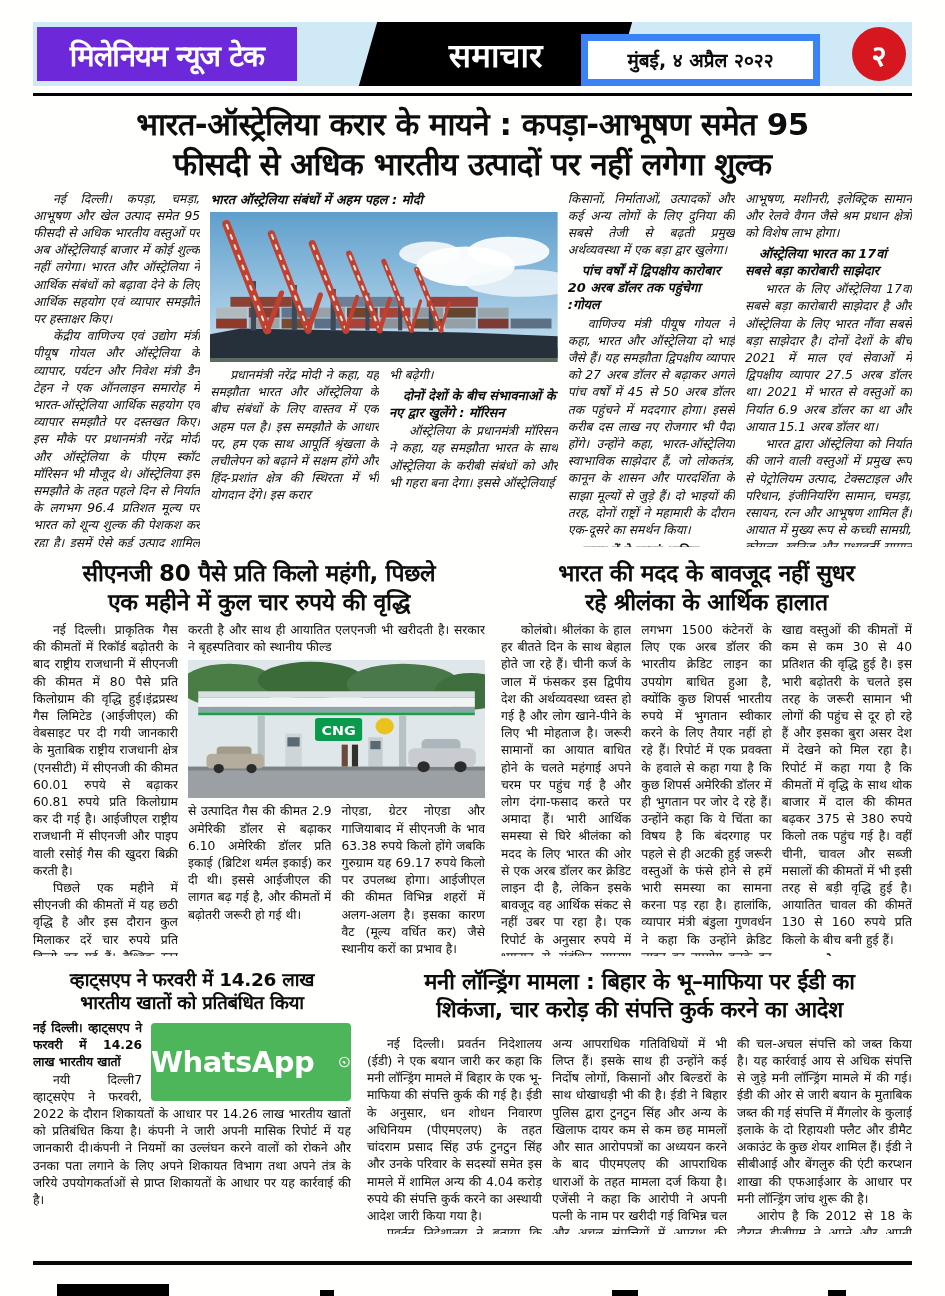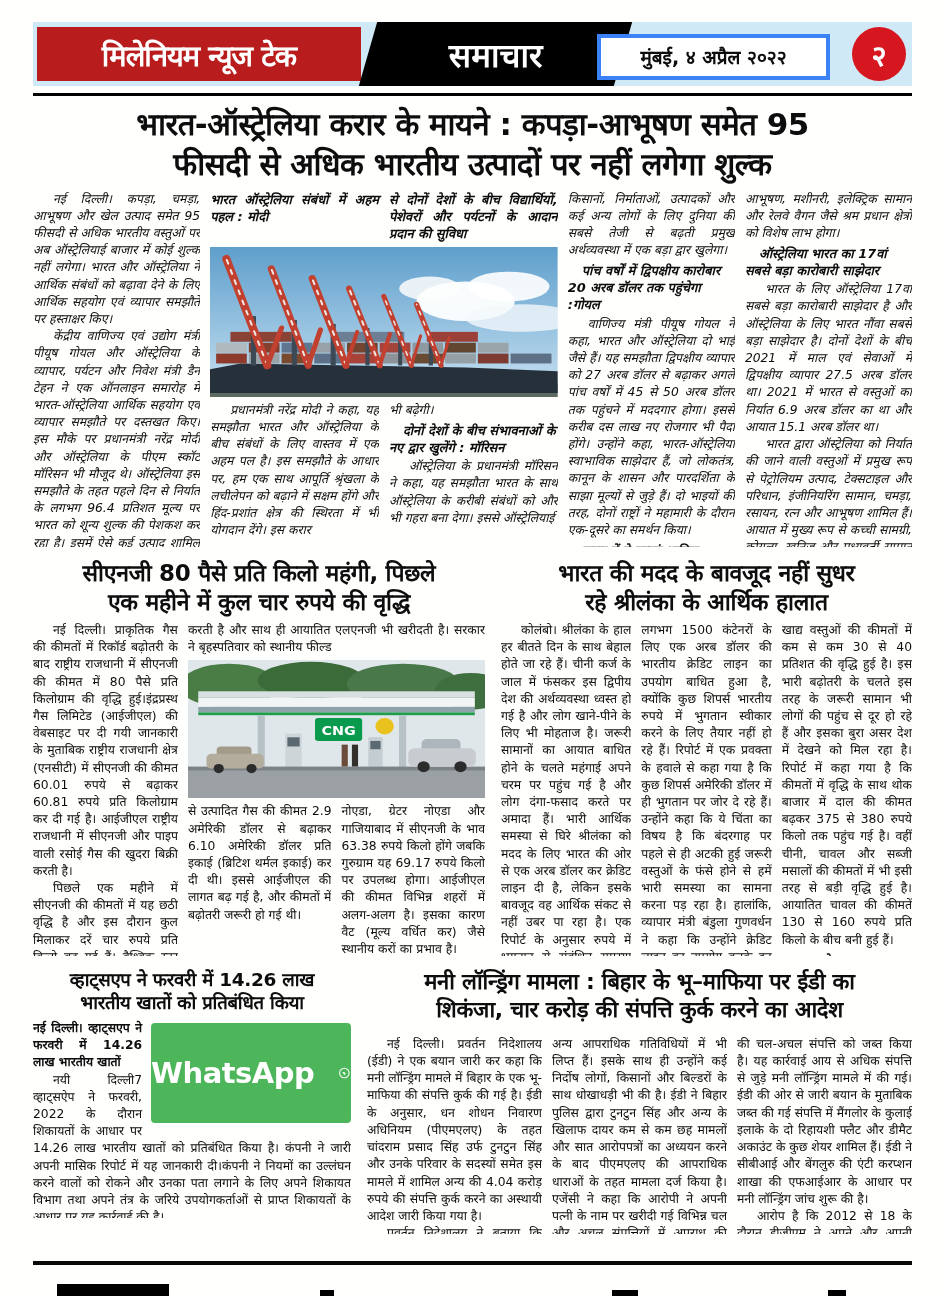--- a/index.html
+++ b/index.html
@@ -2,26 +2,26 @@
 <html><head>
 <meta charset="utf-8">
 <style>
   html,body{margin:0;padding:0;background:#e9e9e9;}
   .page{width:945px;height:1296px;background:#fffffd;position:relative;overflow:hidden;
         font-family:"DejaVu Sans",sans-serif;color:#0d0d0d;border-right:2px solid #4a4a4a;margin:0 auto;}
   .inner{padding:22px 33px 0 33px;}
 
   
   .masthead{position:relative;height:64px;background:#cfe9f6;}
-  .logo-box{position:absolute;left:4px;top:5px;width:324px;height:54px;background:#b91c1c;color:#fff;
+  .logo-box{position:absolute;left:4px;top:5px;width:260px;height:54px;background:#6d28d9;color:#fff;
             font-weight:bold;font-size:29px;display:flex;align-items:center;justify-content:center;letter-spacing:-1px;}
   .section-banner{position:absolute;left:335px;top:0;width:255px;height:64px;background:#000;
                   transform:skewX(-16deg);display:flex;align-items:center;justify-content:center;}
   .section-banner span{transform:skewX(16deg);color:#fff;font-weight:bold;font-size:33px;}
-  .date-box{position:absolute;right:82px;top:12px;width:225px;height:38px;background:#fff;border:4px solid #3b82f6;
+  .date-box{position:absolute;right:92px;top:12px;width:225px;height:38px;background:#fff;border:7px solid #3b82f6;
             display:flex;align-items:center;justify-content:center;font-weight:bold;font-size:19px;}
   .page-badge{position:absolute;right:6px;top:5px;width:54px;height:54px;border-radius:50%;background:#d6171f;
               color:#fff;font-weight:bold;font-size:29px;display:flex;align-items:center;justify-content:center;}
   .header-rule{height:3px;background:#000;margin-top:7px;}
 
   
   .lead-headline{margin:8px 0 6px;text-align:center;font-weight:bold;line-height:1.3;font-size:31px;letter-spacing:-0.5px;}
   .h-line{white-space:nowrap;}
   .art-headline{font-weight:bold;text-align:center;line-height:1.27;font-size:23px;letter-spacing:-0.3px;margin-bottom:5px;}
   .ed-headline{font-size:22px;}
@@ -47,21 +47,21 @@
   .lanka-art{flex:1;}
   .row2-body{display:flex;gap:10px;height:334px;overflow:hidden;margin-top:4px;}
   .cng-mid{flex:2.05;display:flex;flex-direction:column;overflow:hidden;}
 
   
   .row3{display:flex;gap:16px;margin-top:12px;}
   .wa-art{width:318px;flex:none;}
   .ed-art{flex:1;}
   .row3-body{height:198px;overflow:hidden;margin-top:4px;}
   .ed-cols{display:flex;gap:10px;height:198px;overflow:hidden;margin-top:12px;}
-  .wa-logo{float:right;width:200px;height:100px;background:#4eb65a;border-radius:4px;margin:3px 0 5px 9px;
+  .wa-logo{float:right;width:200px;height:78px;background:#4eb65a;border-radius:4px;margin:3px 0 5px 9px;
            display:flex;align-items:center;justify-content:center;gap:24px;}
   .wa-logo .wa-word{color:#fff;font-weight:bold;font-size:29px;letter-spacing:-0.5px;}
   .bold-lead{font-weight:bold;}
 
   
   .bottom-rule{position:absolute;left:33px;right:33px;bottom:31px;height:4px;background:#0a0a0a;}
   .frag{position:absolute;bottom:0;background:#000;}
   .frag1{left:57px;width:112px;height:12px;}
   .frag2{left:320px;width:14px;height:6px;}
   .frag3{left:612px;width:26px;height:6px;}
@@ -89,21 +89,20 @@
         <div class="h-line">फीसदी से अधिक भारतीय उत्पादों पर नहीं लगेगा शुल्क</div>
       </div>
       <div class="lead-body">
         <div class="colx">
           <p class="p ind">नई दिल्ली। कपड़ा, चमड़ा, आभूषण और खेल उत्पाद समेत 95 फीसदी से अधिक भारतीय वस्तुओं पर अब ऑस्ट्रेलियाई बाजार में कोई शुल्क नहीं लगेगा। भारत और ऑस्ट्रेलिया ने आर्थिक संबंधों को बढ़ावा देने के लिए आर्थिक सहयोग एवं व्यापार समझौते पर हस्ताक्षर किए।</p>
           <p class="p ind">केंद्रीय वाणिज्य एवं उद्योग मंत्री पीयूष गोयल और ऑस्ट्रेलिया के व्यापार, पर्यटन और निवेश मंत्री डैन टेहन ने एक ऑनलाइन समारोह में भारत-ऑस्ट्रेलिया आर्थिक सहयोग एवं व्यापार समझौते पर दस्तखत किए। इस मौके पर प्रधानमंत्री नरेंद्र मोदी और ऑस्ट्रेलिया के पीएम स्कॉट मॉरिसन भी मौजूद थे। ऑस्ट्रेलिया इस समझौते के तहत पहले दिन से निर्यात के लगभग 96.4 प्रतिशत मूल्य पर भारत को शून्य शुल्क की पेशकश कर रहा है। इसमें ऐसे कई उत्पाद शामिल हैं, जिन पर वर्तमान में ऑस्ट्रेलिया में चार से पांच प्रतिशत का सीमा शुल्क लगता है।</p>
         </div>
         <div class="mid">
           <div class="mid-top">
             <div class="kick">भारत ऑस्ट्रेलिया संबंधों में अहम पहल : मोदी</div>
-            <div class="kick">से दोनों देशों के बीच विद्यार्थियों, पेशेवरों और पर्यटनों के आदान प्रदान की सुविधा</div>
           </div>
 
           <svg class="photo" width="100%" height="150" viewBox="0 0 340 152" preserveAspectRatio="none">
             <defs>
               <linearGradient id="sky1" x1="0" y1="0" x2="0" y2="1">
                 <stop offset="0" stop-color="#5f9fcc"></stop>
                   <stop offset="1" stop-color="#c9e2f2"></stop>
               </linearGradient>
             </defs>
             <rect width="340" height="152" fill="url(#sky1)"></rect>

